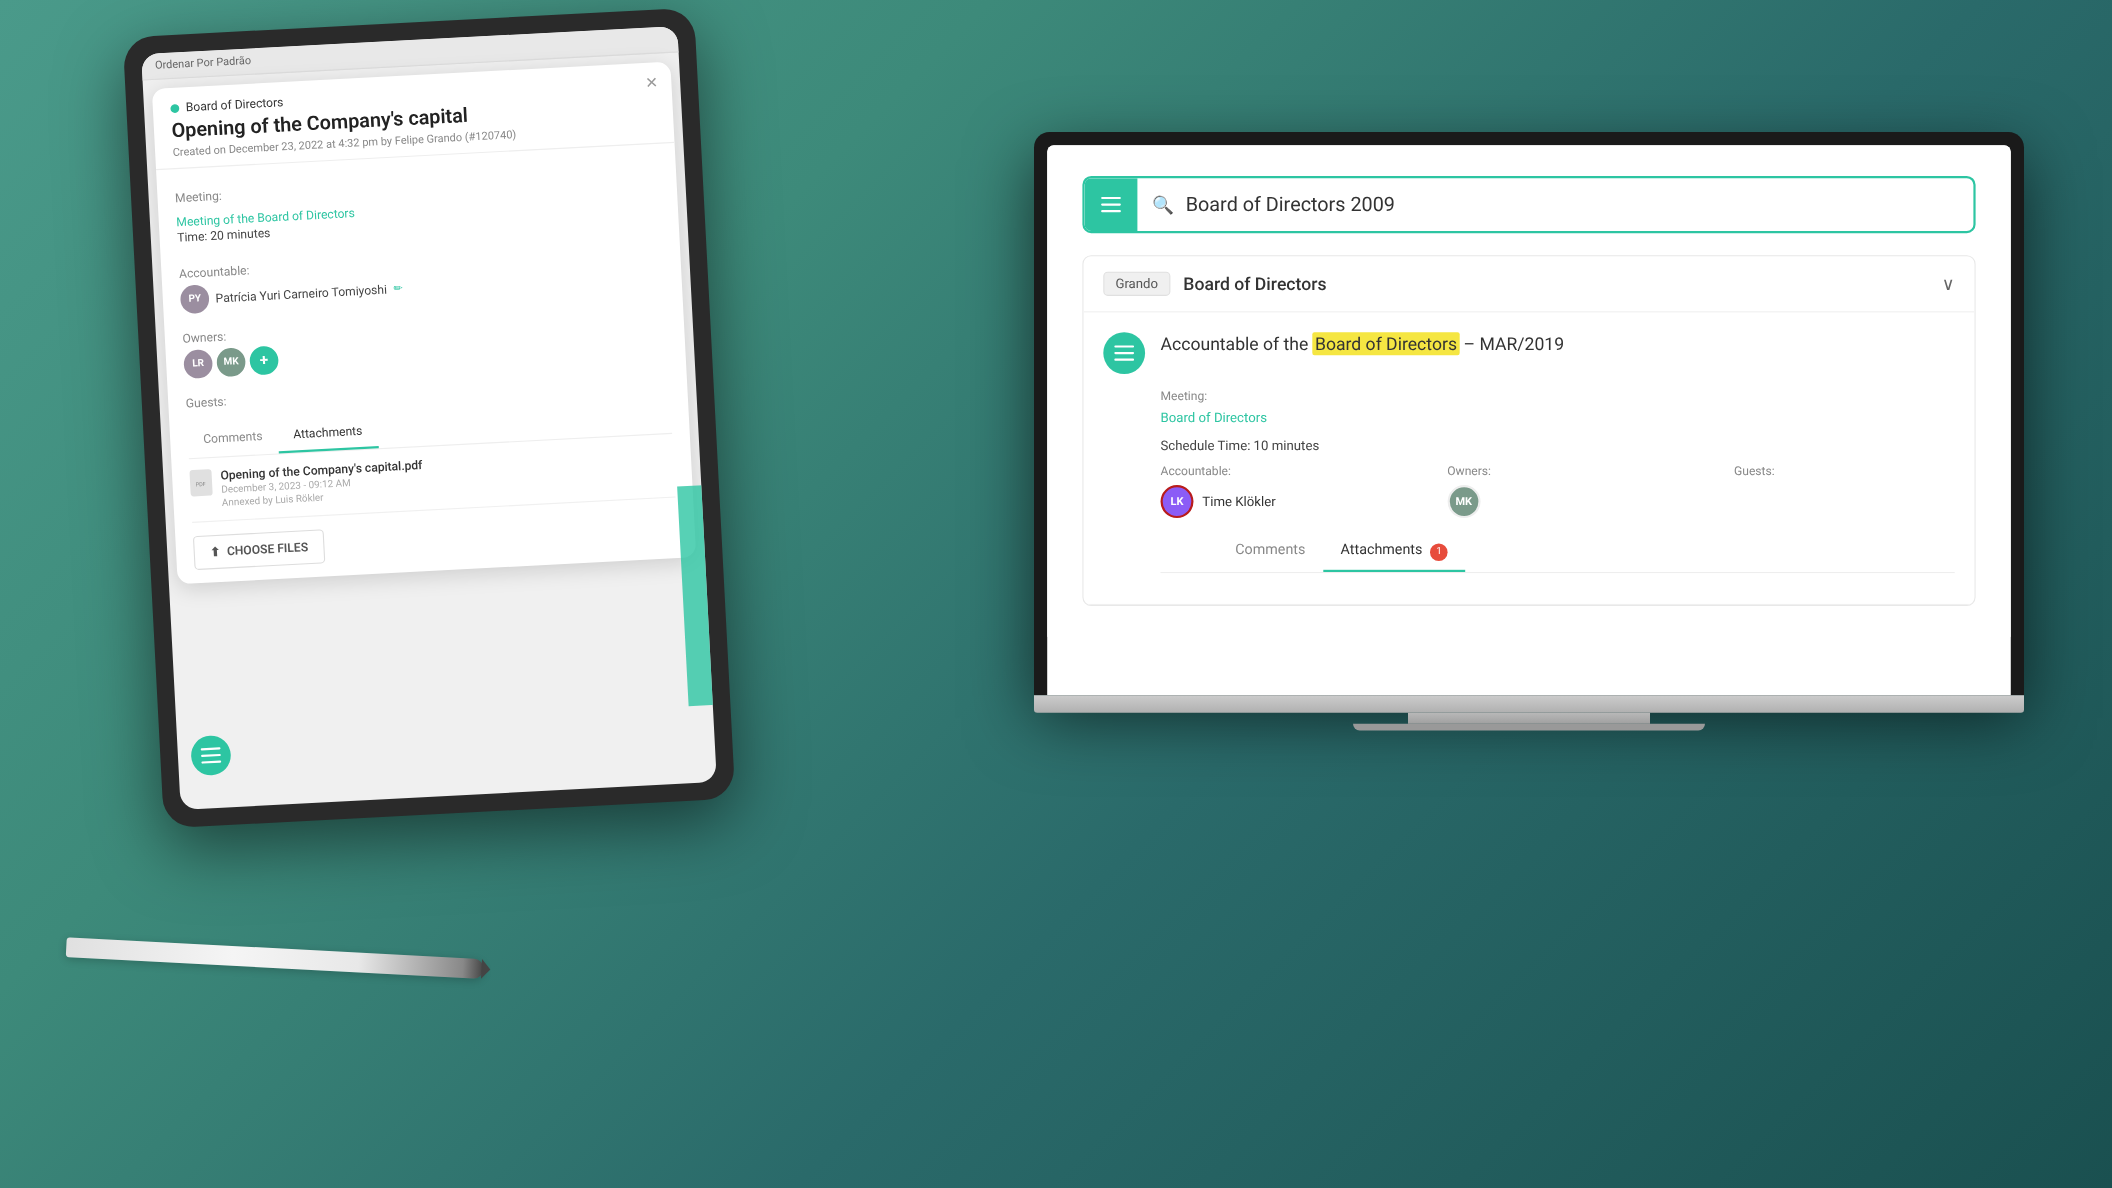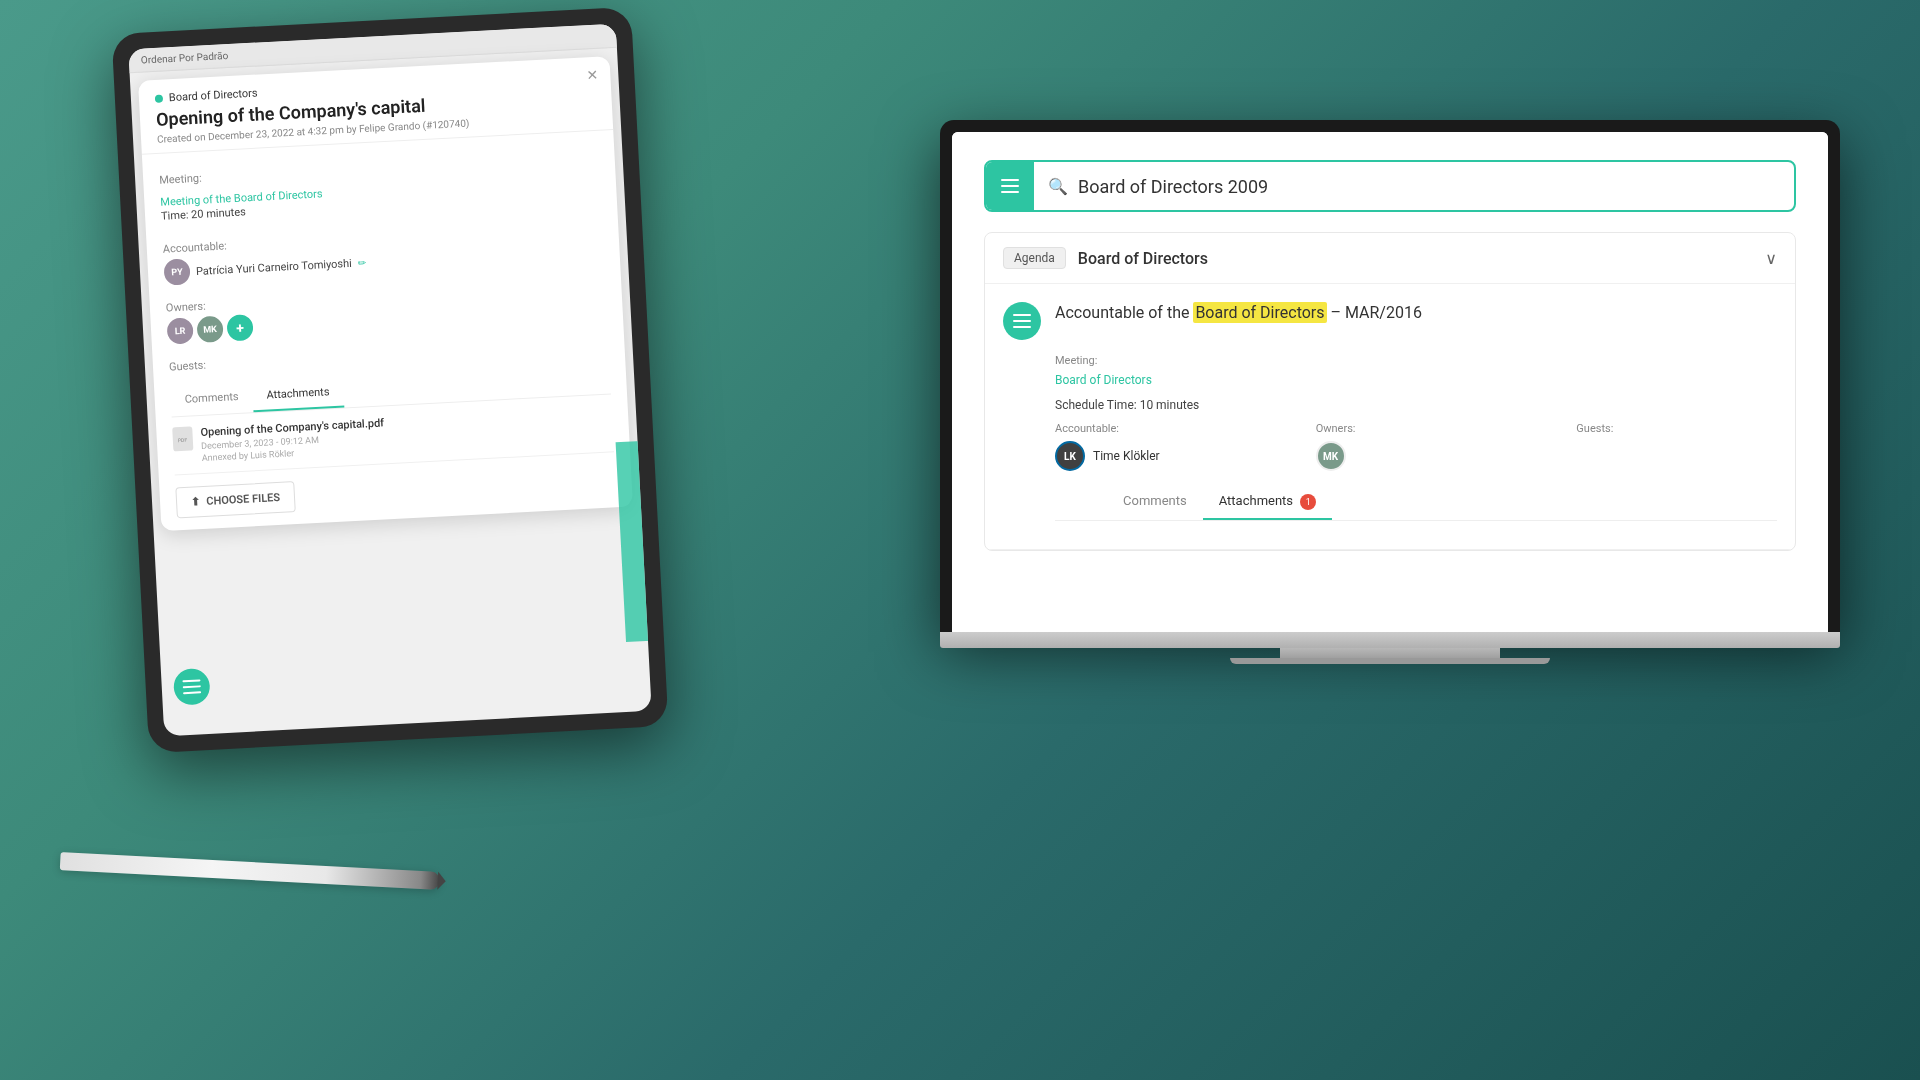--- a/index.html
+++ b/index.html
@@ -378,22 +378,22 @@
     .avatar-with-name {
       display: flex;
       align-items: center;
       gap: 8px;
     }
     .avatar-lp {
       width: 30px;
       height: 30px;
       border-radius: 50%;
       overflow: hidden;
-      border: 2px solid #0369a1;
-      background: #404040;
+      border: 2px solid #b91c1c;
+      background: #8b5cf6;
       display: flex;
       align-items: center;
       justify-content: center;
       color: white;
       font-size: 10px;
       font-weight: bold;
     }
     .avatar-lp2 {
       width: 30px;
       height: 30px;
@@ -639,36 +639,36 @@
             </div>
           </div>
           <div class="search-input-area">
             <span class="search-icon-lp">🔍</span>
             <span class="search-text">Board of Directors 2009</span>
           </div>
         </div>
 
         <div class="agenda-section">
           <div class="agenda-header">
-            <span class="agenda-badge">Agenda</span>
+            <span class="agenda-badge">Grando</span>
             <span class="agenda-title">Board of Directors</span>
             <span class="chevron-icon">∨</span>
           </div>
 
           <div class="meeting-item">
             <div class="meeting-item-header">
               <div class="meeting-item-icon">
                 <div class="hamburger-icon">
                   <span style="background:white"></span>
                     <span style="background:white"></span>
                     <span style="background:white"></span>
                 </div>
               </div>
               <div class="meeting-item-title">
-                <span>Accountable of the </span><span class="highlight-text">Board of Directors</span><span> – MAR/2016</span>
+                <span>Accountable of the </span><span class="highlight-text">Board of Directors</span><span> – MAR/2019</span>
               </div>
             </div>
 
             <div class="meeting-details">
               <div class="detail-row">
                 <div class="detail-label">Meeting:</div>
                 <a class="detail-link" href="#">Board of Directors</a>
               </div>
               <div class="detail-row">
                 <div class="detail-value">Schedule Time: 10 minutes</div>

